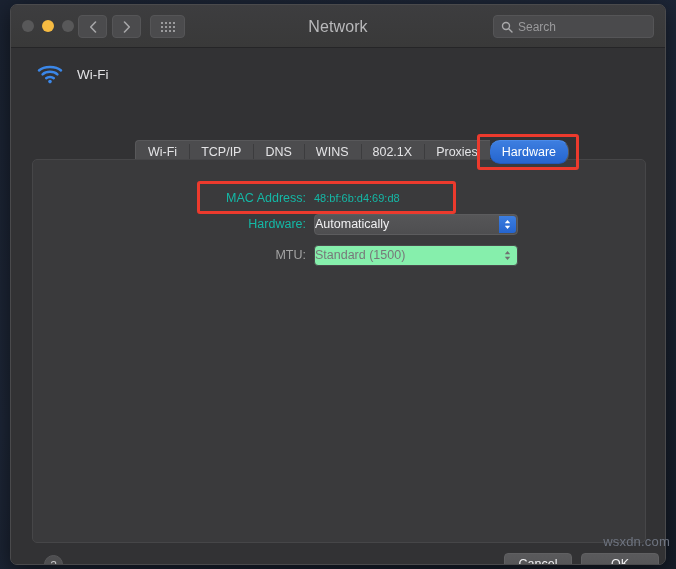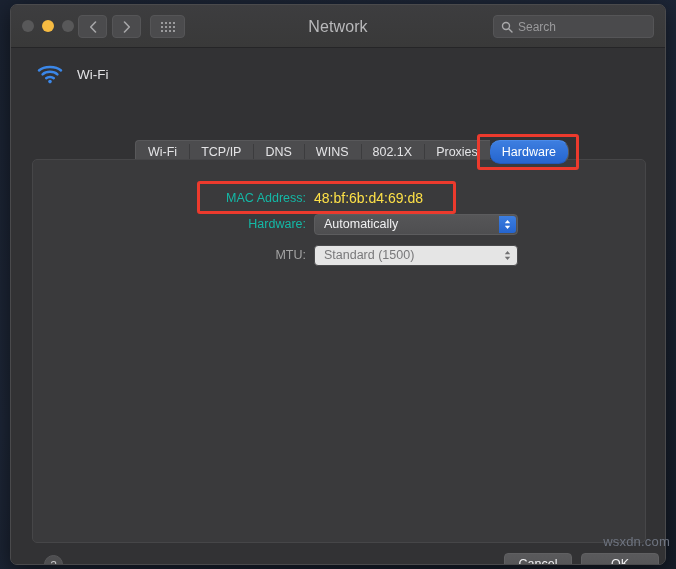--- a/index.html
+++ b/index.html
@@ -166,49 +166,48 @@
   .row .label {
     width: 115px;
     text-align: right;
     font-size: 12.5px;
     color: #14b8a6;
     padding-right: 8px;
     white-space: nowrap;
   }
   .row .label.dim { color: #a3a3a3; }
   .row .static-value {
-    font-size: 14px;
-    color: #fde047;
+    font-size: 11px;
+    color: #14b8a6;
     white-space: nowrap;
   }
 
   #row-mac       { left: 188px; top: 139px; }
   #row-configure { left: 188px; top: 165px; }
   #row-mtu       { left: 188px; top: 196px; }
 
   .popup {
     position: relative;
     width: 204px; height: 21px;
     background: linear-gradient(#565658, #4e4e50);
     border: 1px solid #5c5c5e;
     border-radius: 4px;
     display: flex; align-items: center;
-    padding-left: 9px;
     font-size: 12.5px;
     color: #f0f0f2;
   }
   .popup .chevrons {
     position: absolute; right: 1px; top: 1px; bottom: 1px;
     width: 17px;
     background: linear-gradient(#3d7ee0, #2565cf);
     border-radius: 0 3px 3px 0;
     display: flex; align-items: center; justify-content: center;
   }
   .popup.disabled {
-    background: #e5e5e5;
+    background: #86efac;
     border-color: #4a4a4c;
     color: #78787a;
   }
   .popup.disabled .chevrons {
     background: transparent;
   }
 
   
   #help-button {
     position: absolute; left: 33px; top: 507px;

